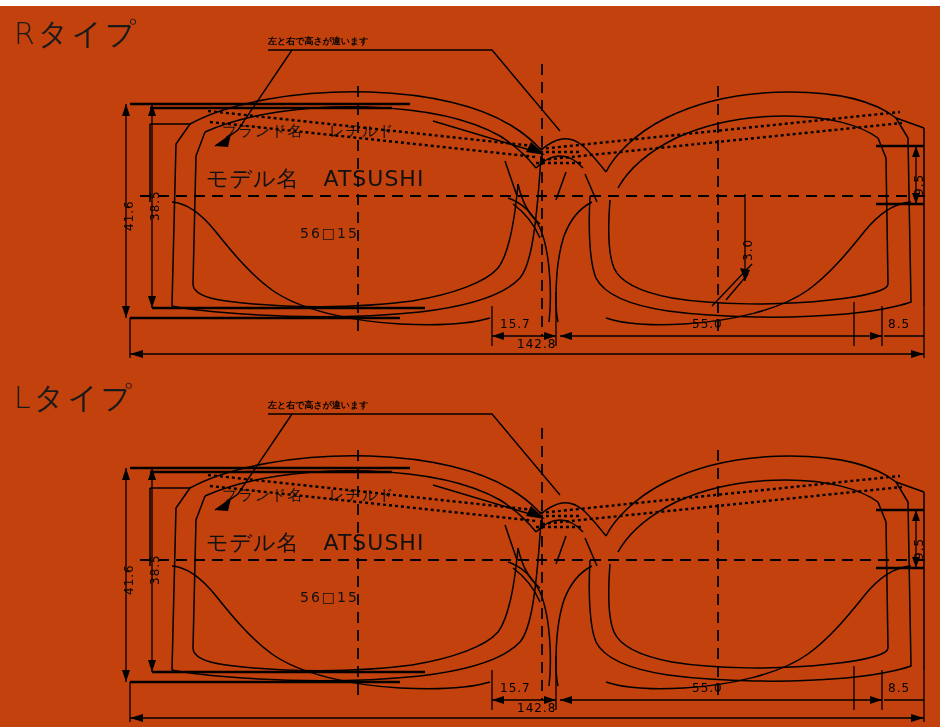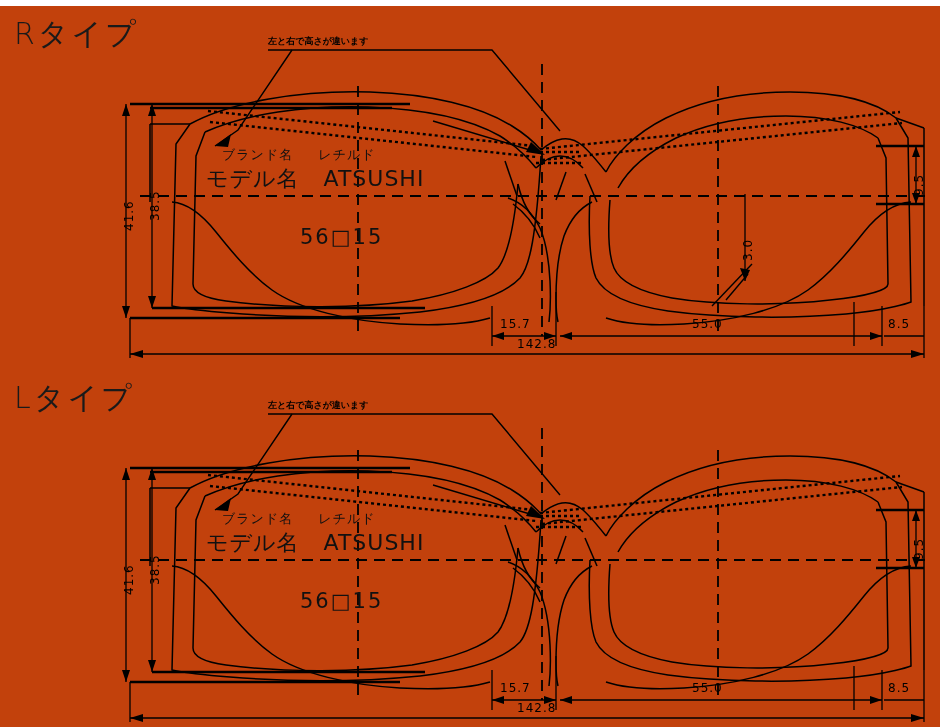--- a/index.html
+++ b/index.html
@@ -54,34 +54,34 @@
     color: #000;
   }
   .imprint {
     position: absolute;
     font-family: "DejaVu Sans", sans-serif;
     white-space: nowrap;
     color: #111;
   }
   .imprint-brand {
     left: 222px;
-    top: 140px;
-    font-size: 13px;
+    top: 116px;
+    font-size: 15px;
     letter-spacing: 1px;
   }
   .imprint-model {
     left: 206px;
     top: 158px;
     font-size: 22px;
     letter-spacing: 1px;
   }
   .imprint-size {
     left: 300px;
     top: 219px;
-    font-size: 21px;
+    font-size: 14px;
     letter-spacing: 2px;
   }
   .dim-text {
     position: absolute;
     font-family: "DejaVu Sans", sans-serif;
     font-size: 12px;
     letter-spacing: 1px;
     color: #000;
     white-space: nowrap;
   }

